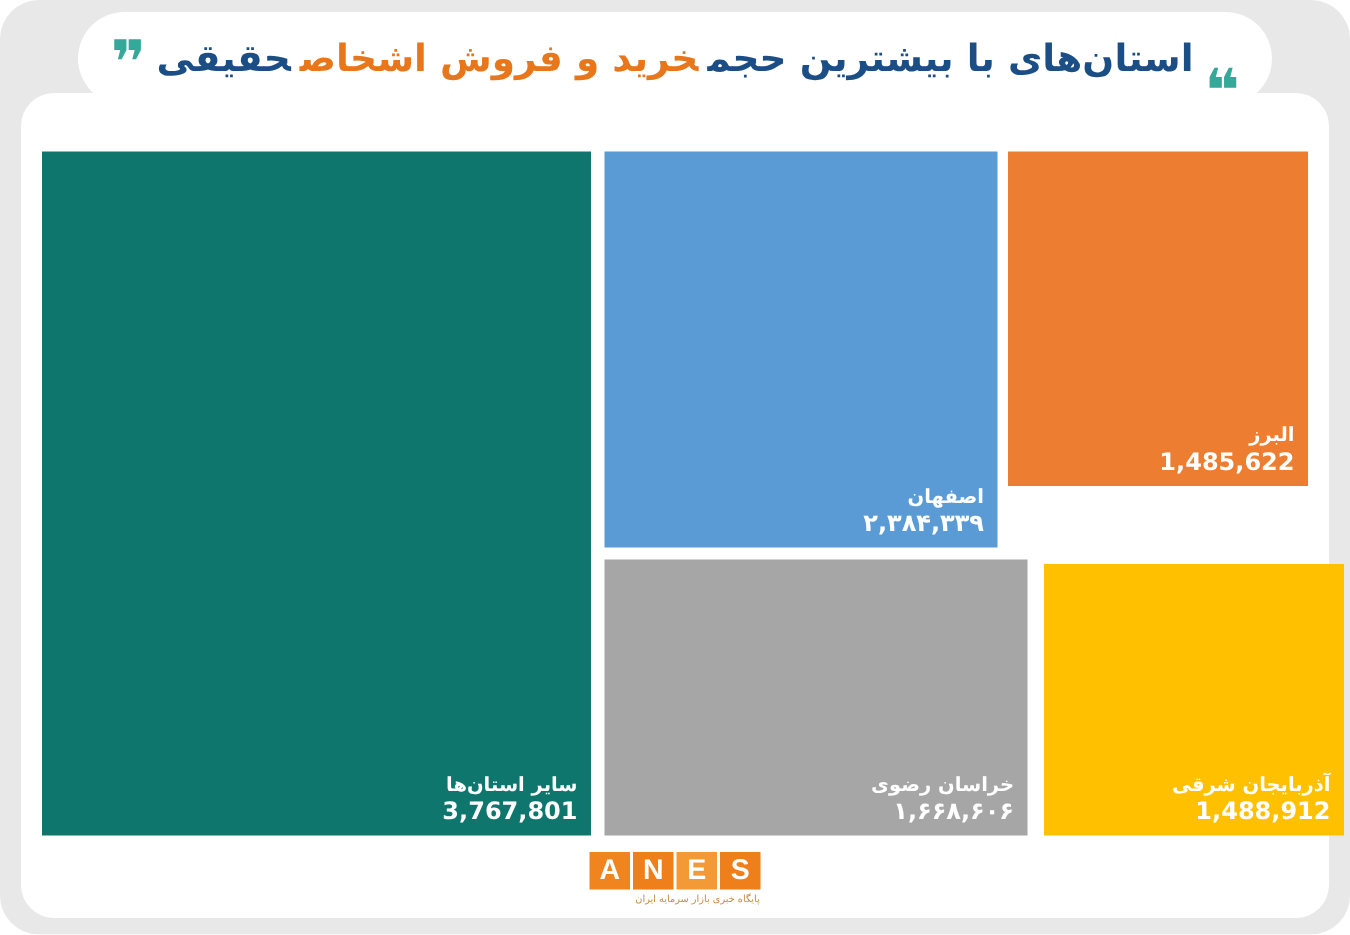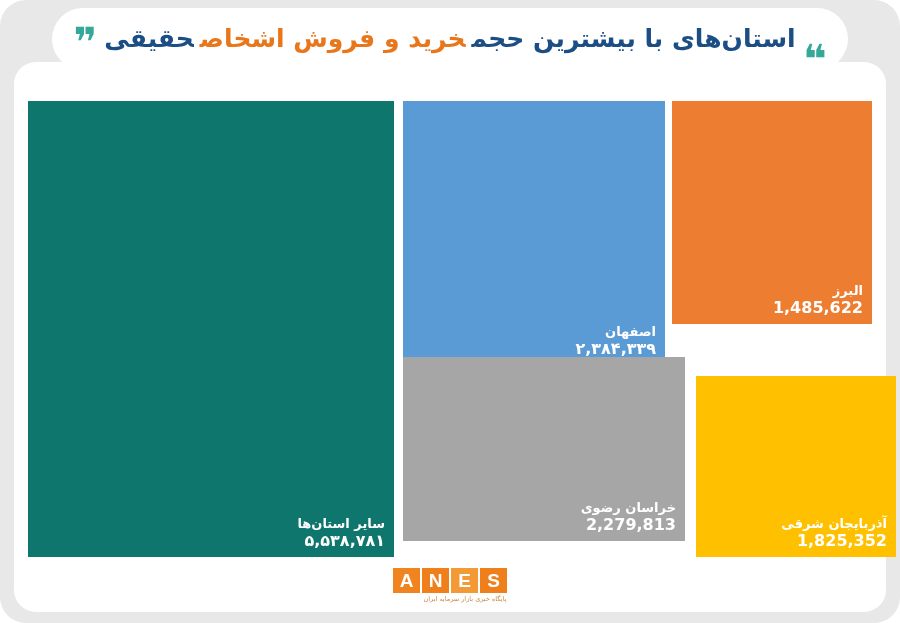--- a/index.html
+++ b/index.html
@@ -94,21 +94,21 @@
     font-weight:bold;
     direction:ltr;
     white-space:nowrap;
     text-align:right;
     line-height:1.2;
   }
 
   
   #cell-sayer      { left:0px;   top:0px;   width:366px; height:456px; background:#0f766e; }
   #cell-isfahan    { left:375px; top:0px;   width:262px; height:264px; background:#5b9bd5; }
-  #cell-khorasan   { left:375px; top:256px; width:282px; height:184px; background:#a6a6a6; }
+  #cell-khorasan   { left:375px; top:272px; width:282px; height:184px; background:#a6a6a6; }
   #cell-alborz     { left:644px; top:0px;   width:200px; height:223px; background:#ed7d31; }
   #cell-azarbayjan { left:668px; top:275px; width:200px; height:181px; background:#ffc000; }
 
   
   .logo-wrap {
     position:absolute;
     left:0; right:0;
     bottom:9px;
     display:flex;
     flex-direction:column;
@@ -167,38 +167,38 @@
       </div>
       <div class="logo-sub">پایگاه خبری بازار سرمایه ایران</div>
     </div>
 
   </div>
 
   <div class="treemap">
 
     <div class="cell" id="cell-sayer">
       <div class="cell-label">سایر استان‌ها</div>
-      <div class="cell-value">۵,۵۳۸,۷۸۱</div>
+      <div class="cell-value">3,767,801</div>
     </div>
 
     <div class="cell" id="cell-isfahan">
       <div class="cell-label">اصفهان</div>
       <div class="cell-value">۲,۳۸۴,۳۳۹</div>
     </div>
 
     <div class="cell" id="cell-khorasan">
       <div class="cell-label">خراسان رضوی</div>
-      <div class="cell-value">2,279,813</div>
+      <div class="cell-value">۱,۶۶۸,۶۰۶</div>
     </div>
 
     <div class="cell" id="cell-alborz">
       <div class="cell-label">البرز</div>
       <div class="cell-value">1,485,622</div>
     </div>
 
     <div class="cell" id="cell-azarbayjan">
       <div class="cell-label">آذربایجان شرقی</div>
-      <div class="cell-value">1,825,352</div>
+      <div class="cell-value">1,488,912</div>
     </div>
 
   </div>
 
 </div>
 
 </body></html>

